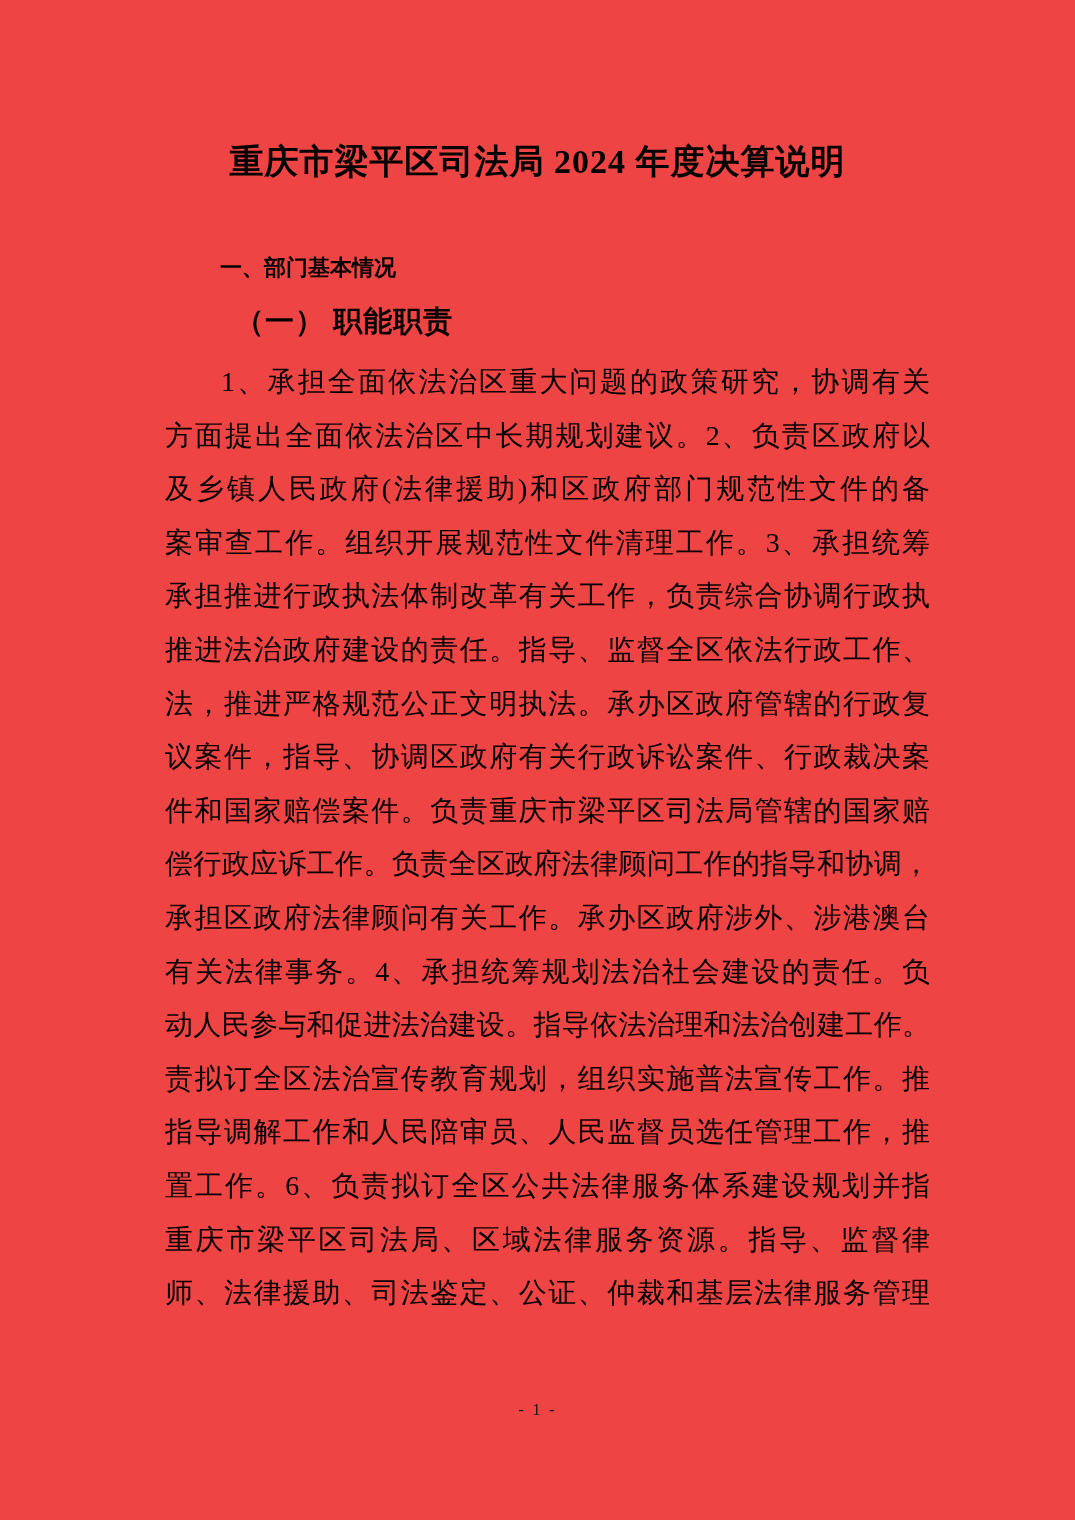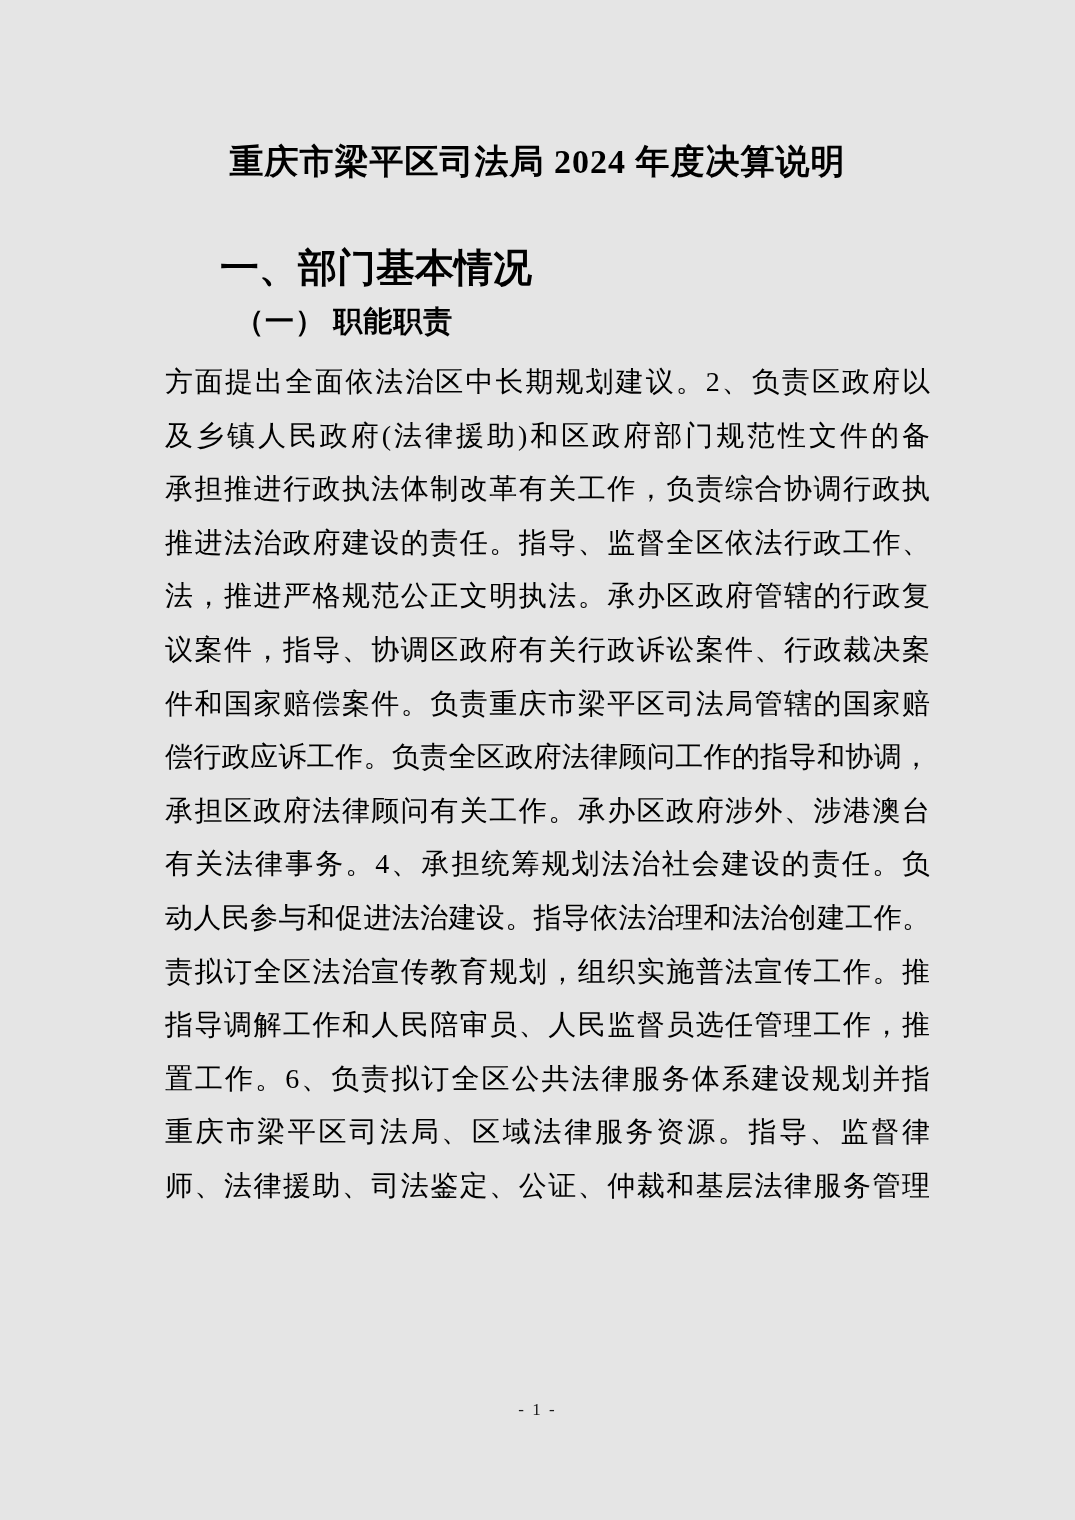--- a/index.html
+++ b/index.html
@@ -4,42 +4,42 @@
 <style>
   html, body {
     margin: 0;
     padding: 0;
     background: #ffffff;
   }
   .page {
     position: relative;
     width: 1075px;
     height: 1520px;
-    background: #e5e5e5;
+    background: #ef4444;
     color: #000000;
     font-family: "Liberation Serif", serif;
     overflow: hidden;
   }
   .doc-title {
     position: absolute;
     top: 140px;
     left: 0;
     width: 100%;
     text-align: center;
     font-size: 34px;
     line-height: 44px;
     font-weight: bold;
     font-family: "Liberation Serif", serif;
     letter-spacing: 1px;
   }
   .section-heading {
     position: absolute;
     top: 251px;
     left: 220px;
-    font-size: 39px;
+    font-size: 22px;
     line-height: 34px;
     font-weight: bold;
     font-family: "Liberation Sans", sans-serif;
     letter-spacing: 0px;
   }
   .subsection-heading {
     position: absolute;
     top: 304px;
     left: 227px;
     font-size: 29px;
@@ -86,22 +86,24 @@
 
 <div class="page">
 
   <div class="doc-title">重庆市梁平区司法局 2024 年度决算说明</div>
 
   <div class="section-heading">一、部门基本情况</div>
 
   <div class="subsection-heading">（一） 职能职责</div>
 
   <div class="body-block">
+      <div class="line indent">1、承担全面依法治区重大问题的政策研究，协调有关</div>
       <div class="line">方面提出全面依法治区中长期规划建议。2、负责区政府以</div>
       <div class="line">及乡镇人民政府(法律援助)和区政府部门规范性文件的备</div>
+      <div class="line">案审查工作。组织开展规范性文件清理工作。3、承担统筹</div>
       <div class="line">承担推进行政执法体制改革有关工作，负责综合协调行政执</div>
       <div class="line">推进法治政府建设的责任。指导、监督全区依法行政工作、</div>
       <div class="line">法，推进严格规范公正文明执法。承办区政府管辖的行政复</div>
       <div class="line">议案件，指导、协调区政府有关行政诉讼案件、行政裁决案</div>
       <div class="line">件和国家赔偿案件。负责重庆市梁平区司法局管辖的国家赔</div>
       <div class="line">偿行政应诉工作。负责全区政府法律顾问工作的指导和协调，</div>
       <div class="line">承担区政府法律顾问有关工作。承办区政府涉外、涉港澳台</div>
       <div class="line">有关法律事务。4、承担统筹规划法治社会建设的责任。负</div>
       <div class="line">动人民参与和促进法治建设。指导依法治理和法治创建工作。</div>
       <div class="line">责拟订全区法治宣传教育规划，组织实施普法宣传工作。推</div>

